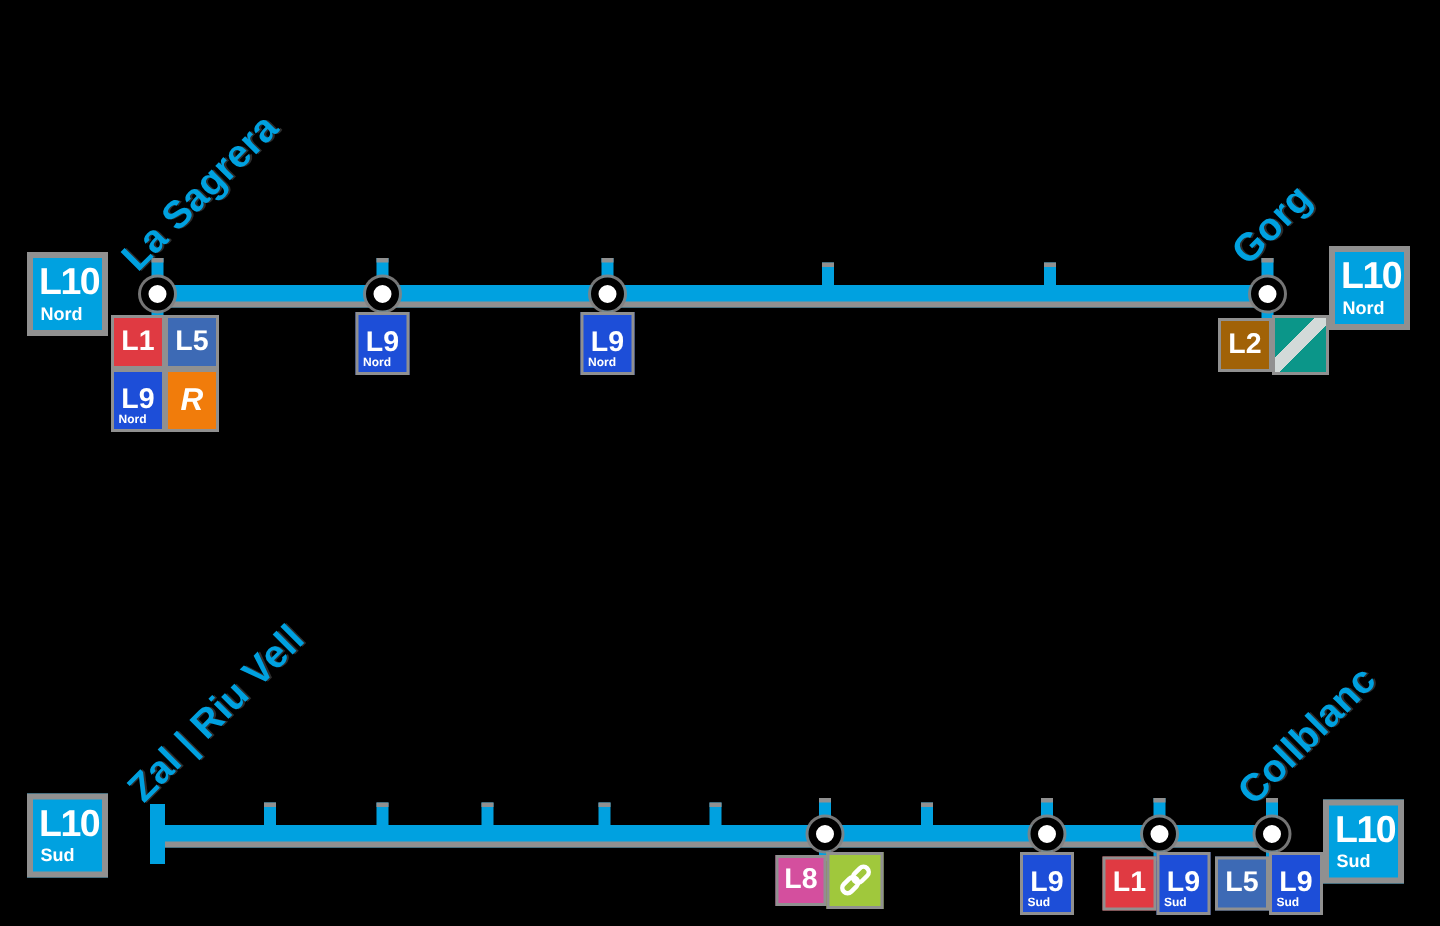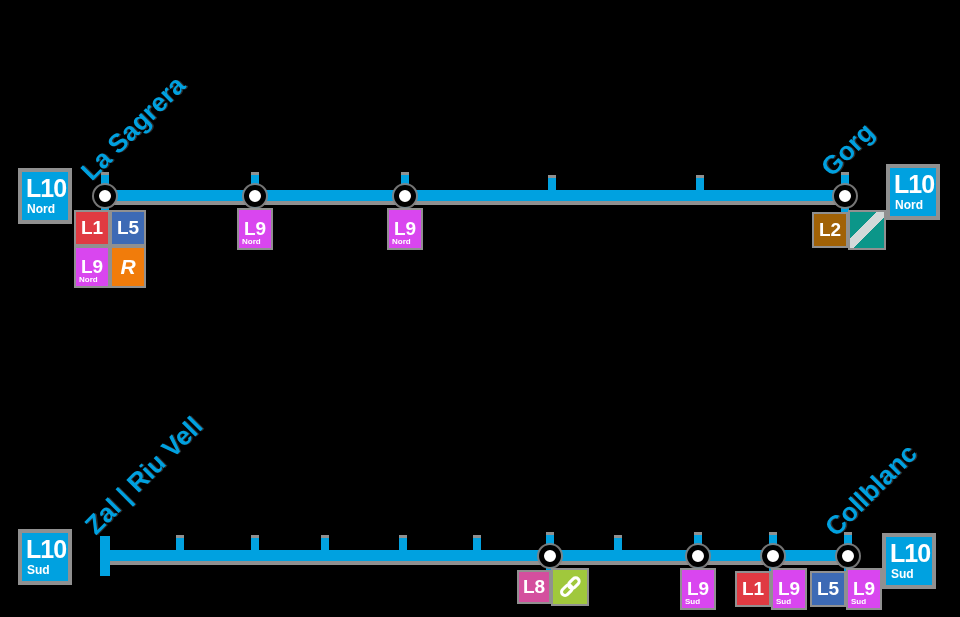--- a/index.html
+++ b/index.html
@@ -28,21 +28,21 @@
   .badge-group{position:absolute;display:flex;align-items:center;}
   .badge-grid{position:absolute;display:grid;grid-template-columns:36px 36px;}
   .chip{position:relative;width:32px;height:32px;border:2px solid #909090;color:#fff;
         font-weight:bold;font-size:19px;display:flex;align-items:center;justify-content:center;
         box-sizing:content-box;}
   .chip.tall{height:38px;}
   .chip .sub{position:absolute;left:3px;bottom:2px;font-size:8px;font-weight:bold;line-height:8px;}
   .chip.sm{width:30px;height:30px;}
   .c-l1{background:#E03A42;}
   .c-l5{background:#3D6AB5;}
-  .c-l9{background:#d946ef;}
+  .c-l9{background:#1d4ed8;}
   .c-r{background:#F17C0B;font-style:italic;font-size:21px;}
   .c-l2{background:#a16207;}
   .c-l8{background:#D44F9E;}
   .c-link{background:#A0C83C;width:34px;height:34px;}
   .c-tram{width:34px;height:36px;
           background:linear-gradient(135deg,#0B9689 0 38%,#D3DAD9 38% 56%,#0B9689 56% 100%);}
   .linkwrap{position:absolute;inset:0;display:flex;align-items:center;justify-content:center;
             transform:rotate(-45deg);}
   .ring{width:15px;height:10px;border:3px solid #fff;border-radius:6px;box-sizing:border-box;}
   .ring + .ring{margin-left:-5px;}

